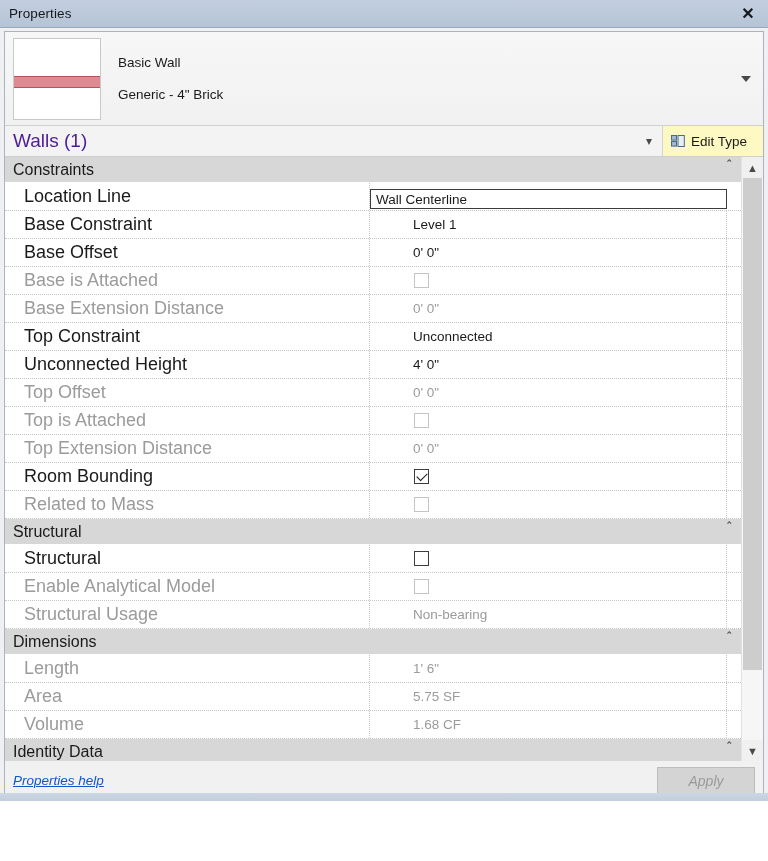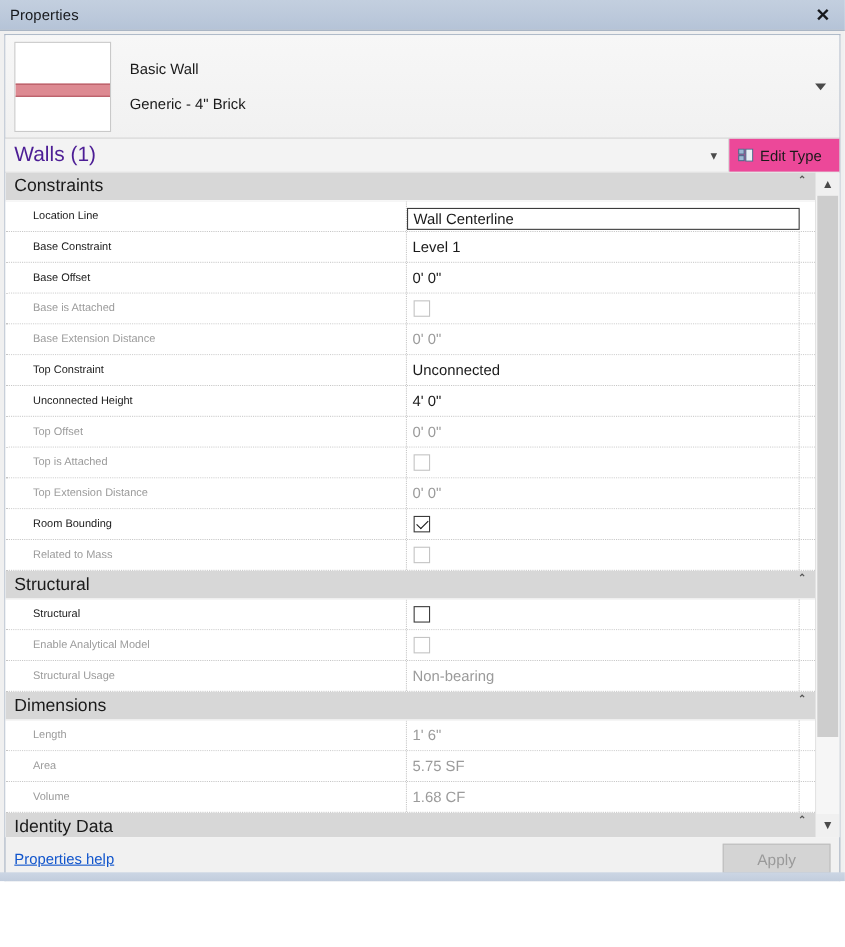--- a/index.html
+++ b/index.html
@@ -159,21 +159,21 @@
     color: #4a4a4a;
     line-height: 1;
   }
   .edit-type-btn {
     flex: 0 0 100px;
     display: flex;
     align-items: center;
     gap: 6px;
     padding-left: 8px;
     box-sizing: border-box;
-    background: #ec4899;
+    background: #fef9c3;
     cursor: pointer;
     font-size: 13.5px;
     color: #1a1a1a;
   }
   .edit-type-icon {
     width: 14px; height: 12px;
     position: relative;
     flex: 0 0 auto;
   }
 
@@ -221,38 +221,39 @@
     display: flex;
     align-items: stretch;
     border-bottom: 1px dotted #c6c6c6;
     box-sizing: border-box;
     background: #ffffff;
   }
   .prop-label {
     flex: 0 0 365px;
     display: flex;
     align-items: center;
-    padding-left: 25px;
-    box-sizing: border-box;
-    font-size: 10px;
+    padding-left: 19px;
+    box-sizing: border-box;
+    font-size: 18px;
     color: #1a1a1a;
     border-right: 1px dotted #c6c6c6;
   }
   .prop-row.disabled .prop-label { color: #9b9b9b; }
   .prop-value {
     flex: 1 1 auto;
     display: flex;
     align-items: center;
     padding-left: 5px;
     box-sizing: border-box;
     font-size: 13.5px;
     color: #1a1a1a;
     border-right: 1px dotted #c6c6c6;
     position: relative;
     cursor: default;
+    margin-left: 38px;
   }
   .prop-row.disabled .prop-value { color: #9b9b9b; }
   .prop-pad {
     flex: 0 0 14px;
     border-left: 0;
   }
 
   
   .prop-row.focused .prop-value {
     border: 1px solid #3c3c3c;
@@ -325,20 +326,21 @@
   .footer {
     flex: 0 0 40px;
     margin: 0 4px 0 4px;
     border: 1px solid #a8b4c4;
     border-top: none;
     background: #f1f1f1;
     display: flex;
     align-items: center;
     padding: 0 8px 0 8px;
     box-sizing: border-box;
+    font-style: italic;
   }
   .help-link {
     font-size: 13.5px;
     color: #1155cc;
     text-decoration: underline;
     cursor: pointer;
     flex: 1 1 auto;
   }
   .apply-btn {
     flex: 0 0 98px;

